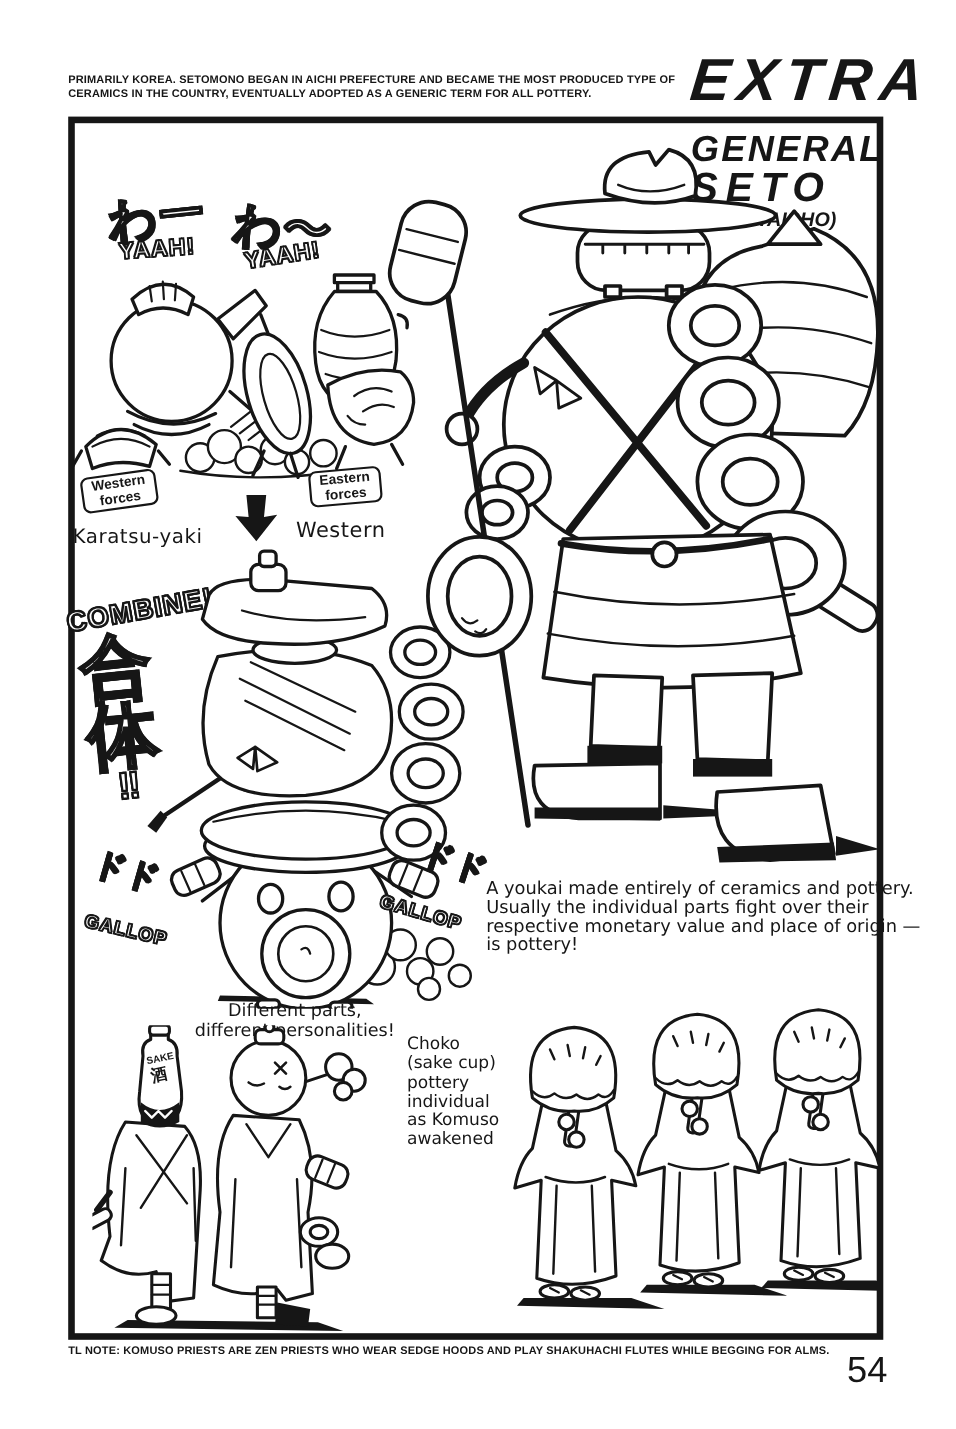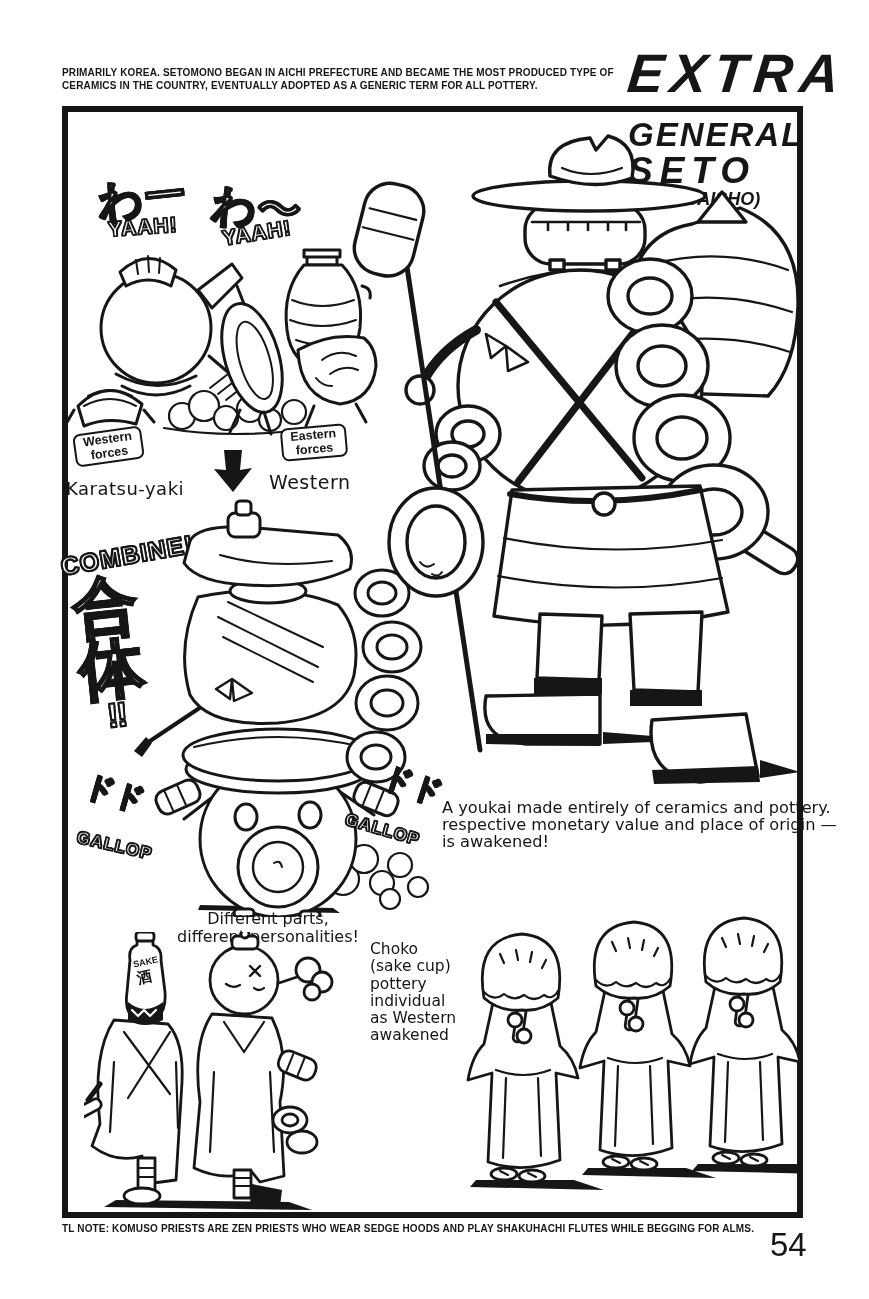--- a/index.html
+++ b/index.html
@@ -269,22 +269,23 @@
     <rect x="250" y="126" width="14" height="10"></rect>
       <rect x="306" y="126" width="14" height="10"></rect>
 
     <ellipse cx="289" cy="62" rx="116" ry="15"></ellipse>
     <path d="M250,42 Q246,8 290,4 L296,16 L308,2 Q338,10 332,44 Q294,58 250,42 Z"></path>
     <path d="M262,34 Q290,46 322,34" fill="none" stroke-width="2.2"></path>
   </svg>
 
   <div class="abs hand" style="left:442px; top:799px;">
     <div class="desc">A youkai made entirely of ceramics and pottery.</div>
+    <div class="desc">Usually the individual parts fight over their</div>
     <div class="desc">respective monetary value and place of origin —</div>
-    <div class="desc">is awakened!</div>
+    <div class="desc">is pottery!</div>
   </div>
 
   <div class="abs hand" style="left:162px; top:910px; width:212px;">
     <div class="cap">Different parts,</div>
     <div class="cap">different personalities!</div>
   </div>
 
   <svg class="abs" style="left:84px; top:932px;" width="250" height="282" viewBox="0 0 250 282" fill="#fff" stroke="#161616" stroke-width="2.8" stroke-linecap="round" stroke-linejoin="round">
 
     <path d="M32,268 L205,270 L228,278 L20,275 Z" fill="#161616" stroke="none"></path>
@@ -327,21 +328,21 @@
   </svg>
 
   <div class="abs" style="left:133px; top:957px; font-size:9px; font-weight:bold; transform:rotate(-12deg);">SAKE</div>
   <div class="abs" style="left:137px; top:968px; font-size:15px; font-weight:bold; transform:rotate(-12deg);">酒</div>
 
   <div class="abs hand" style="left:370px; top:941px; width:106px;">
     <div class="choko">Choko</div>
     <div class="choko">(sake cup)</div>
     <div class="choko">pottery</div>
     <div class="choko">individual</div>
-    <div class="choko">as Western</div>
+    <div class="choko">as Komuso</div>
     <div class="choko">awakened</div>
   </div>
 
   <svg class="abs" style="left:462px; top:916px;" width="338" height="278" viewBox="0 0 338 278" fill="#fff" stroke="#161616" stroke-width="2.8" stroke-linecap="round" stroke-linejoin="round">
     <defs>
       <g id="priest">
         <path d="M14,252 L112,252 L142,262 L8,259 Z" fill="#161616" stroke="none"></path>
         <path d="M32,70 Q60,60 88,70 L98,118 Q112,130 116,150 L94,145 L98,232 Q60,246 26,234 L30,145 L6,152 Q10,128 22,116 Z"></path>
         <path d="M44,150 l-3,80 M76,150 l3,78 M34,142 q28,10 54,0" fill="none" stroke-width="2.2"></path>
         <g transform="rotate(8 58 90)">

